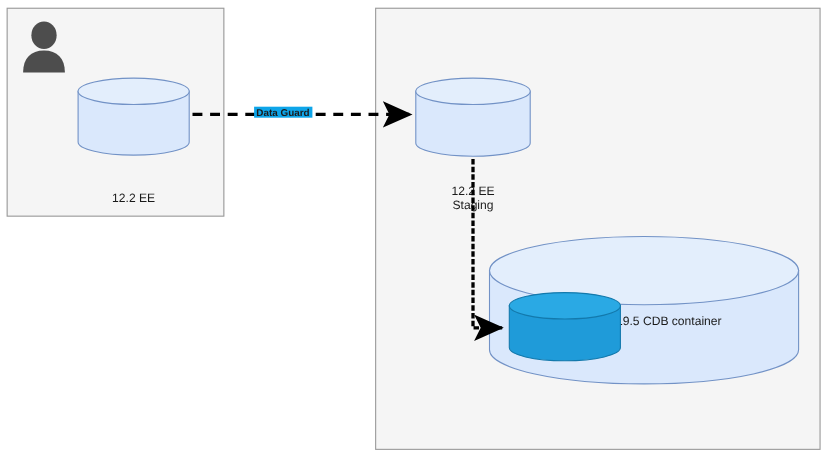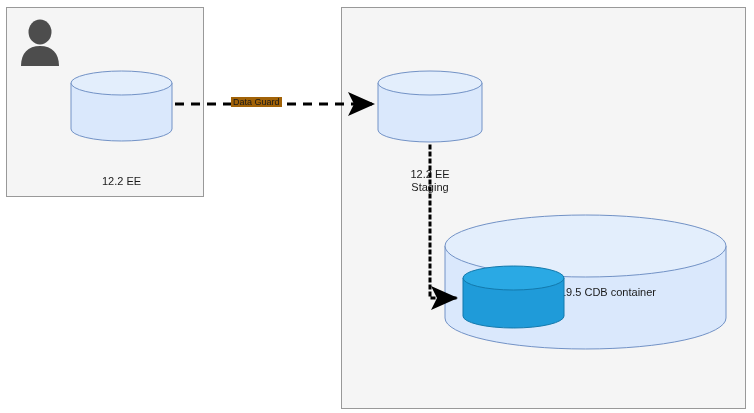--- a/index.html
+++ b/index.html
@@ -87,23 +87,24 @@
     width: 754px;
     height: 413px;
     pointer-events: none;
   }
   #dataguard-label {
     position: absolute;
     left: 231px;
     top: 97px;
     font-size: 9px;
     color: #1a1a1a;
-    background: #a16207;
+    background: #0ea5e9;
     padding: 0 2px;
     white-space: nowrap;
+    font-weight: bold;
   }
 </style>
 </head>
 <body>
 
 <div id="canvas">
 
   <div class="panel" id="panel-left"></div>
 
   <div class="person-icon">

